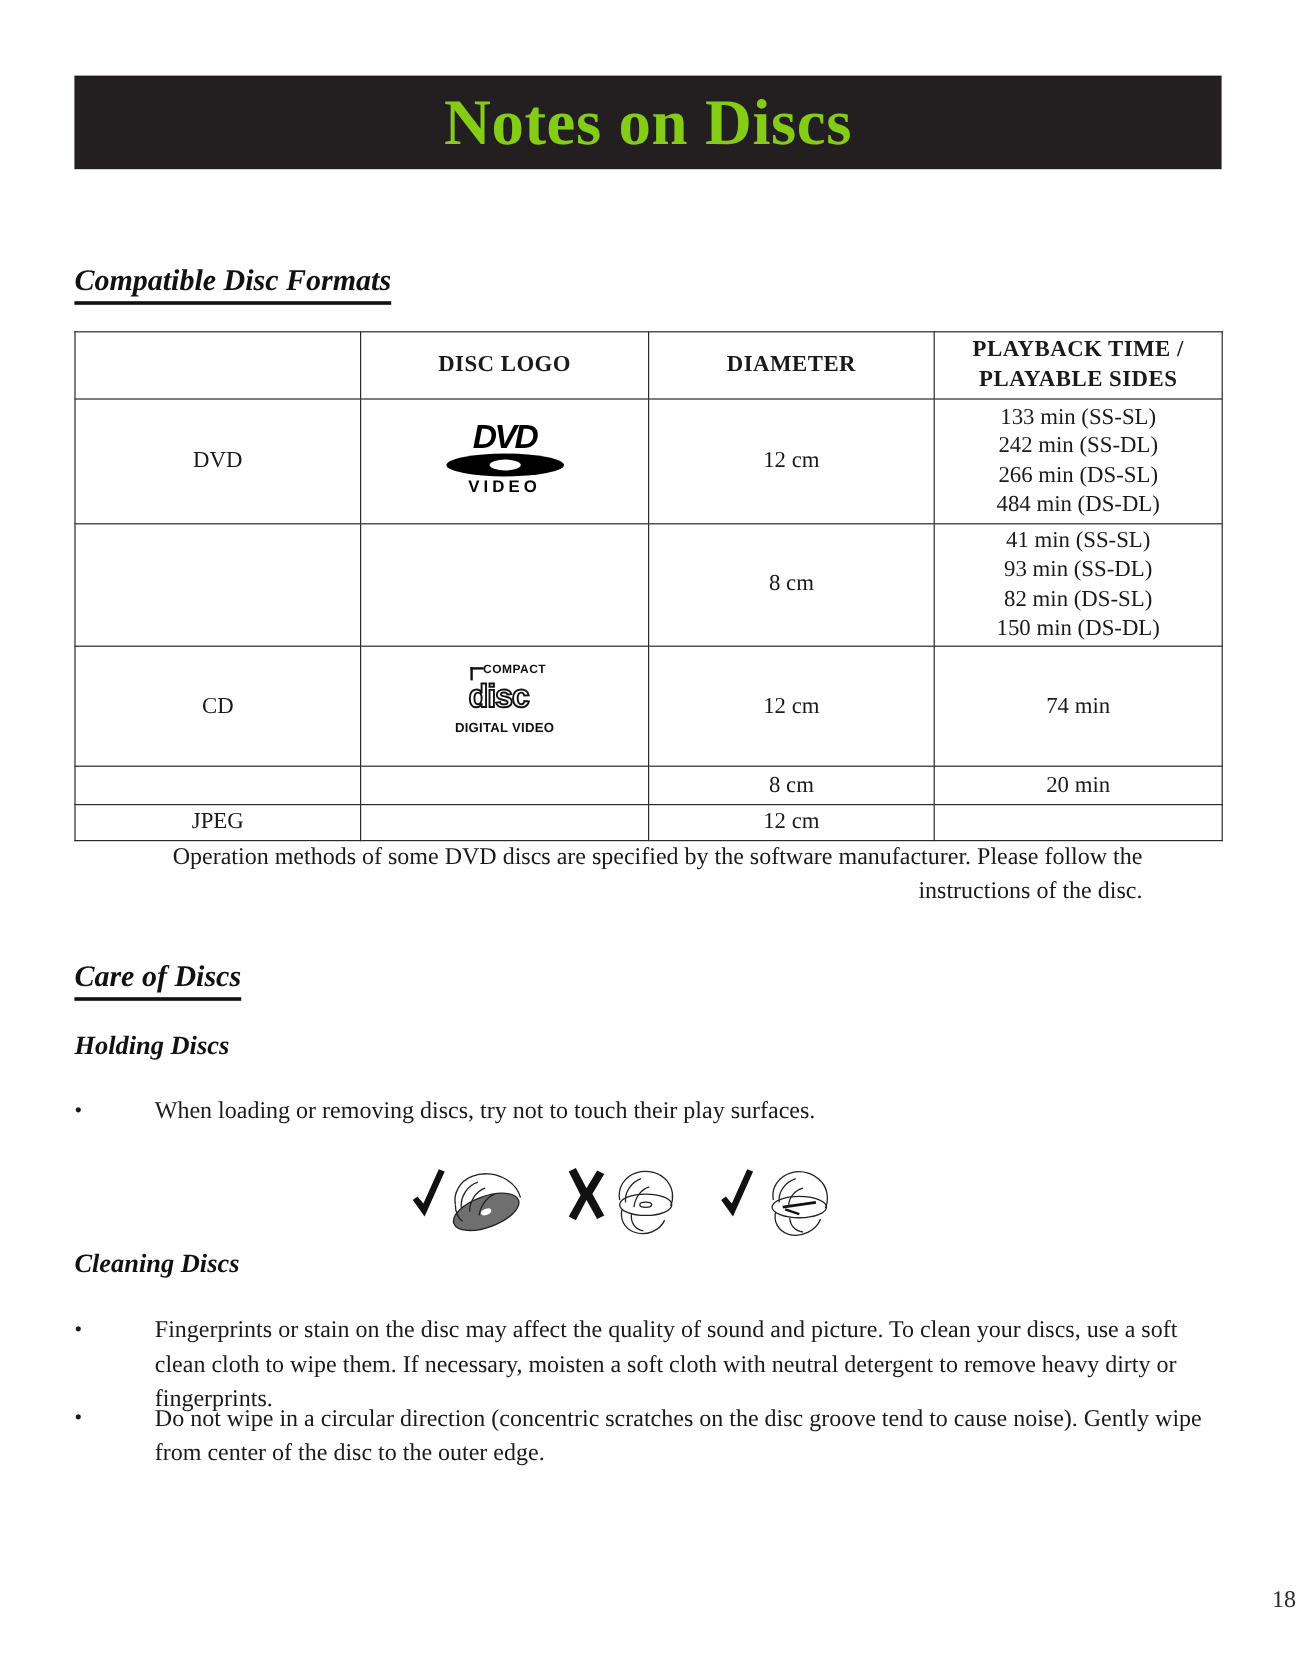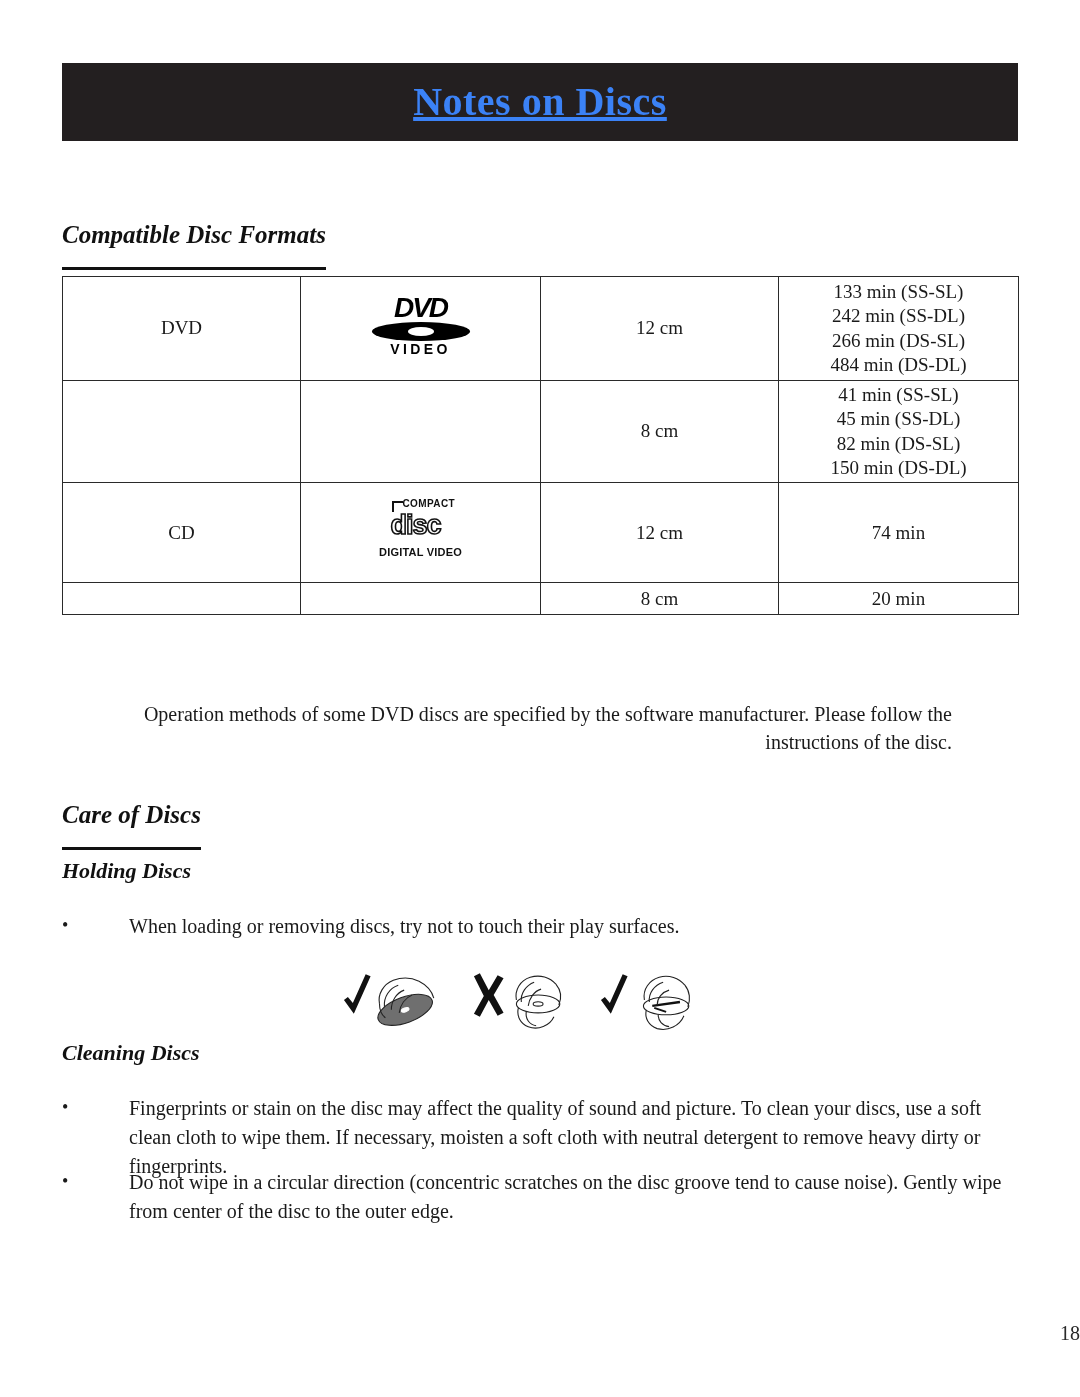--- a/index.html
+++ b/index.html
@@ -22,39 +22,38 @@
     left: 62px;
     top: 63px;
     width: 956px;
     height: 78px;
     background: #231f20;
     display: flex;
     align-items: center;
     justify-content: center;
   }
   .banner-title {
-    color: #3b82f6;
+    color: #84cc16;
     font-family: "Liberation Serif", "DejaVu Serif", serif;
-    font-size: 40px;
+    font-size: 54px;
     font-weight: 700;
     letter-spacing: 0.5px;
     line-height: 1;
-    text-decoration: underline;
   }
 
   
   .sec-head {
     position: absolute;
     font-size: 25px;
     font-weight: 700;
     font-style: italic;
     line-height: 1;
     color: #111;
     white-space: nowrap;
-    padding-bottom: 20px;
+    padding-bottom: 4px;
     border-bottom: 3px solid #111;
   }
   #head-formats { left: 62px; top: 222px; }
   #head-care    { left: 62px; top: 802px; }
 
   .sub-head {
     position: absolute;
     font-size: 22px;
     font-weight: 700;
     font-style: italic;
@@ -261,20 +260,29 @@
 <div class="sec-head" id="head-formats">Compatible Disc Formats</div>
 
 <table class="formats-table">
   <colgroup>
     <col class="col-name">
       <col class="col-logo">
       <col class="col-dia">
       <col class="col-time">
   </colgroup>
   <tbody>
+    <tr class="r-head">
+      <td></td>
+      <td class="hd">DISC LOGO</td>
+      <td class="hd">DIAMETER</td>
+      <td class="hd">
+        <span>PLAYBACK TIME /</span><br>
+        <span>PLAYABLE SIDES</span>
+      </td>
+    </tr>
 
     <tr class="r-dvd12">
       <td>DVD</td>
       <td>
         <span class="dvd-logo">
           <span class="dvd-word">DVD</span>
           <span class="dvd-ellipse"></span>
           <span class="dvd-video">VIDEO</span>
         </span>
       </td>
@@ -286,21 +294,21 @@
         <span>484 min (DS-DL)</span>
       </td>
     </tr>
 
     <tr class="r-dvd8">
       <td></td>
       <td></td>
       <td>8 cm</td>
       <td class="time-lines">
         <span>41 min (SS-SL)</span>
-        <span>45 min (SS-DL)</span>
+        <span>93 min (SS-DL)</span>
         <span>82 min (DS-SL)</span>
         <span>150 min (DS-DL)</span>
       </td>
     </tr>
 
     <tr class="r-cd12">
       <td>CD</td>
       <td>
         <span class="cd-logo">
           <span class="cd-bracket"></span>
@@ -313,20 +321,26 @@
       <td>74 min</td>
     </tr>
 
     <tr class="r-cd8">
       <td></td>
       <td></td>
       <td>8 cm</td>
       <td>20 min</td>
     </tr>
 
+    <tr class="r-jpeg">
+      <td>JPEG</td>
+      <td></td>
+      <td>12 cm</td>
+      <td></td>
+    </tr>
   </tbody>
 </table>
 
 <div class="para" id="para-operation">Operation methods of some DVD discs are specified by the software manufacturer.  Please follow the instructions of the disc.</div>
 
 <div class="sec-head" id="head-care">Care of Discs</div>
 
 <div class="sub-head" id="head-holding">Holding Discs</div>
 
 <div class="bullet-row" id="bullet-holding">

